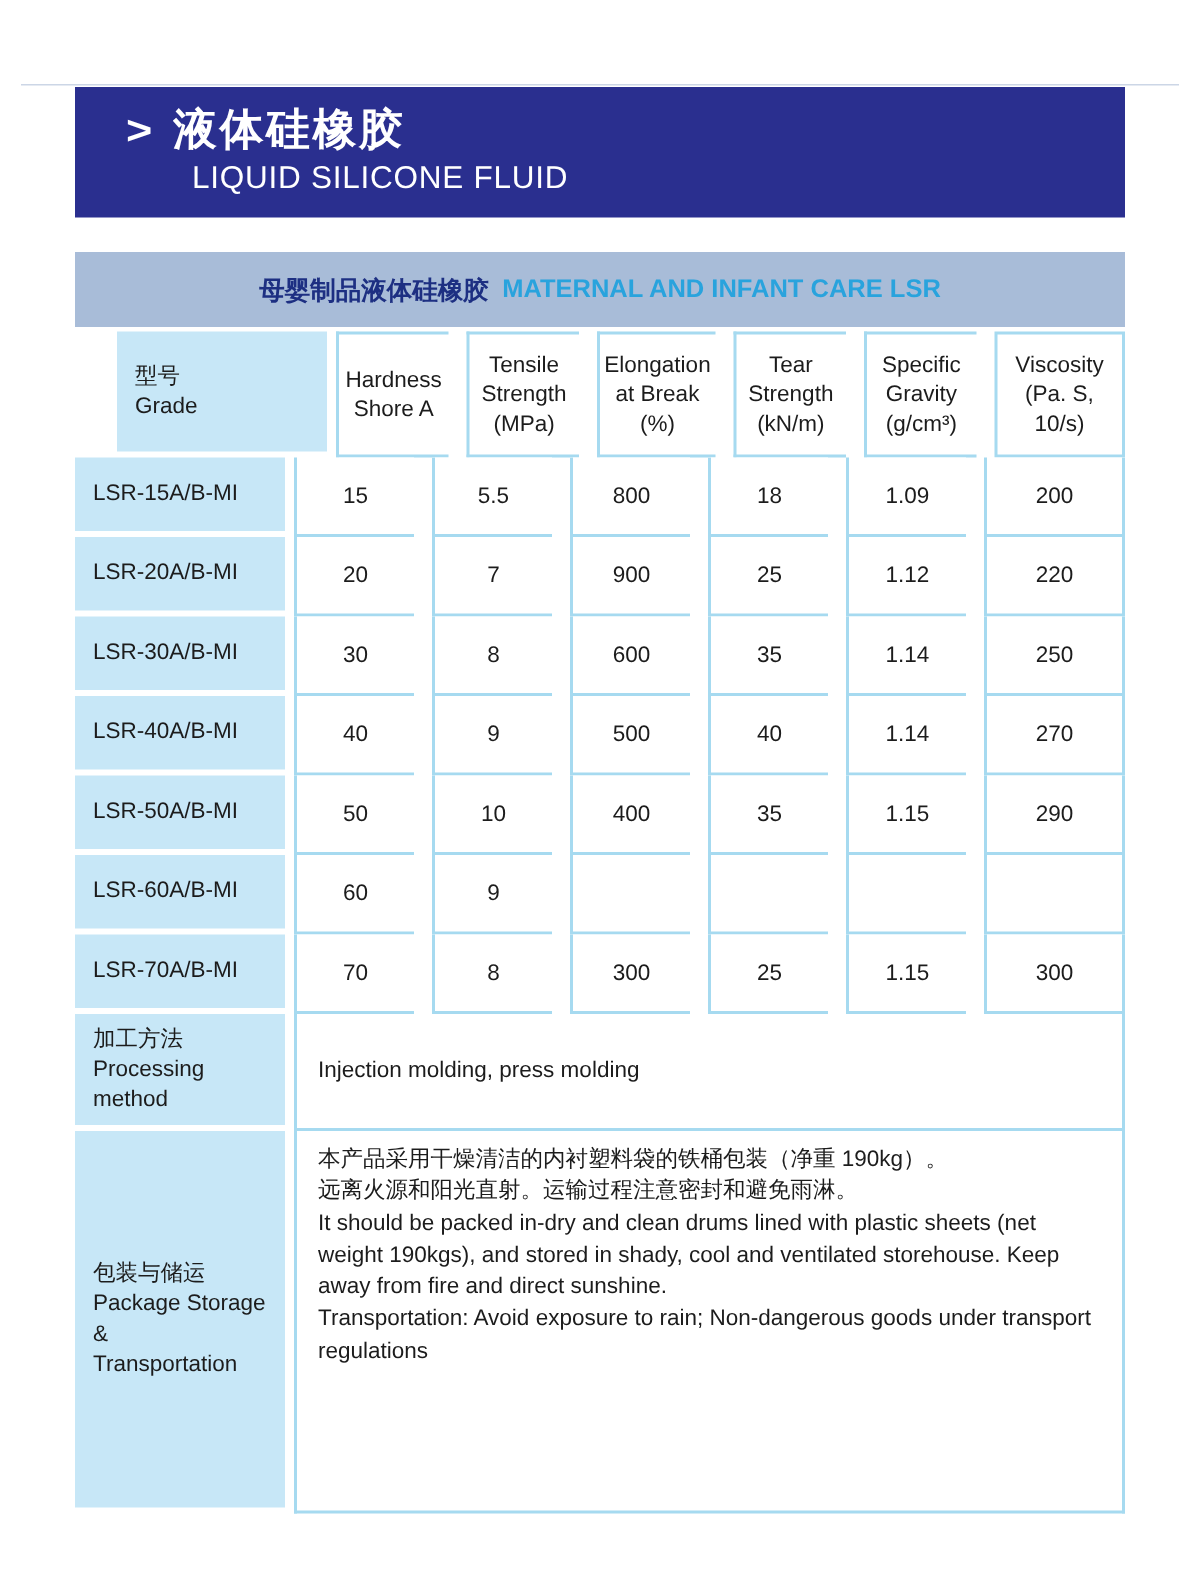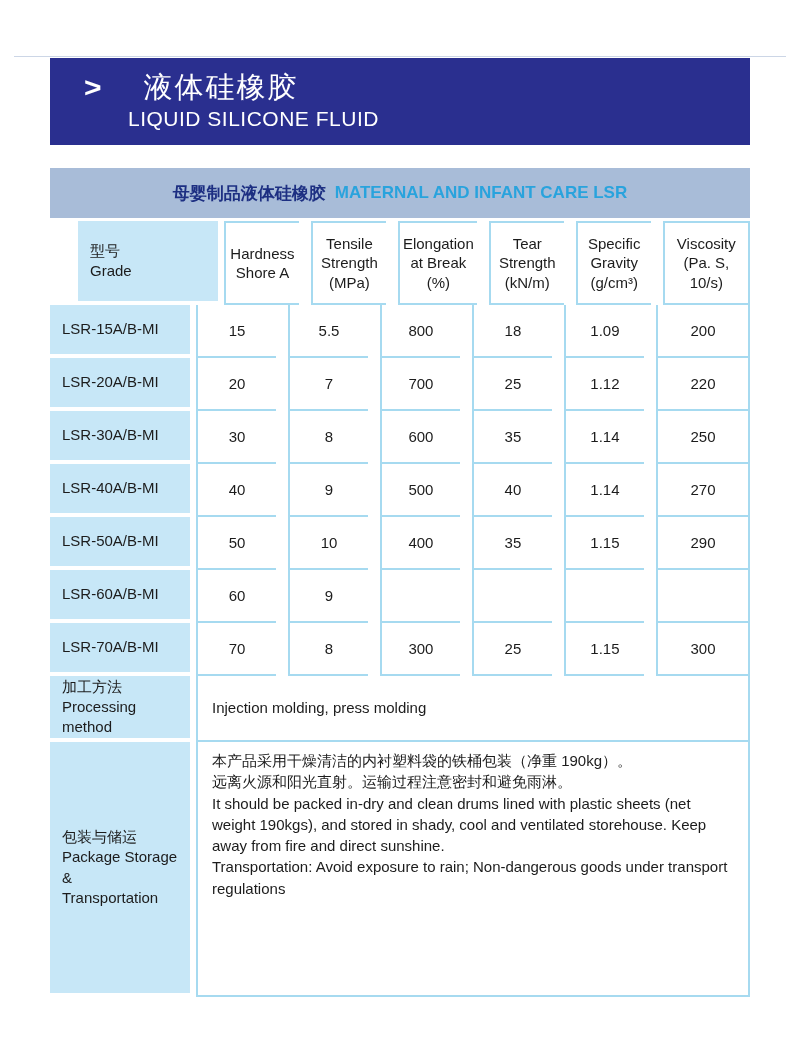--- a/index.html
+++ b/index.html
@@ -10,34 +10,34 @@
   }
   .hairline{position:absolute;left:14px;top:56px;width:772px;height:1px;background:#ccd6e6;}
   
   .banner{
     position:absolute;left:50px;top:58px;width:700px;height:87px;
     background:#2a2f8f;color:#ffffff;box-sizing:border-box;
     display:flex;flex-direction:column;justify-content:center;padding-left:34px;
   }
   .banner-row1{display:flex;align-items:center;gap:14px;}
   .chevron{font-size:30px;font-weight:bold;line-height:1;transform:scaleY(0.9);}
-  .banner-title{font-size:29px;font-weight:normal;letter-spacing:2px;line-height:1.1;margin-left:28px;}
+  .banner-title{font-size:29px;font-weight:bold;letter-spacing:2px;line-height:1.1;}
   .banner-sub{font-size:21px;font-weight:normal;margin-left:44px;margin-top:3px;letter-spacing:0.5px;}
   
   .table-wrap{position:absolute;left:50px;top:168px;width:700px;}
   .band{
     height:50px;background:#a8bcd8;display:flex;align-items:center;justify-content:center;
     gap:9px;font-size:17px;font-weight:bold;margin-bottom:3px;
   }
   .band-zh{color:#1d2f82;}
   .band-en{color:#29a3dd;}
   .trow{display:flex;}
   .h-header{height:84px;margin-left:28px;}
   .h-data{height:53px;}
-  .h-proc{height:66px;border-radius:26px;}
+  .h-proc{height:78px;border-radius:26px;}
   .h-pack{height:255px;}
   .label-cell{
     width:140px;flex:0 0 140px;background:#c7e7f7;margin-right:6px;margin-bottom:4px;
     box-sizing:border-box;padding-left:12px;
     display:flex;flex-direction:column;justify-content:center;
     font-size:15px;line-height:1.35;
   }
   .cells{flex:1;display:flex;min-width:0;gap:12px;}
   .cell{
     flex:90 1 0;box-sizing:border-box;
@@ -101,21 +101,21 @@
       <div class="cell">1.09</div>
       <div class="cell wide">200</div>
     </div>
   </div>
 
   <div class="trow h-data">
     <div class="label-cell">LSR-20A/B-MI</div>
     <div class="cells">
       <div class="cell">20</div>
       <div class="cell">7</div>
-      <div class="cell">700</div>
+      <div class="cell">900</div>
       <div class="cell">25</div>
       <div class="cell">1.12</div>
       <div class="cell wide">220</div>
     </div>
   </div>
 
   <div class="trow h-data">
     <div class="label-cell">LSR-30A/B-MI</div>
     <div class="cells">
       <div class="cell">30</div>

